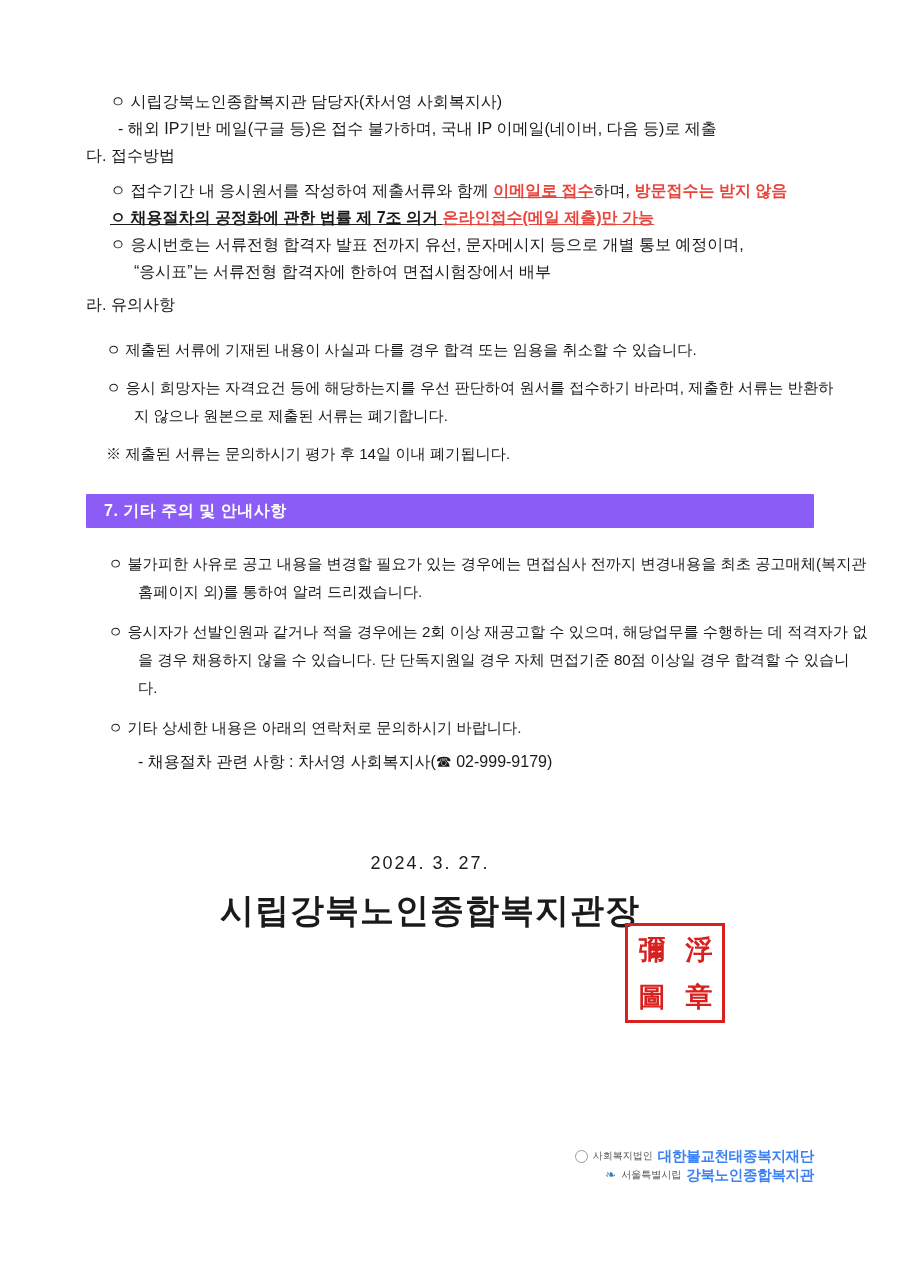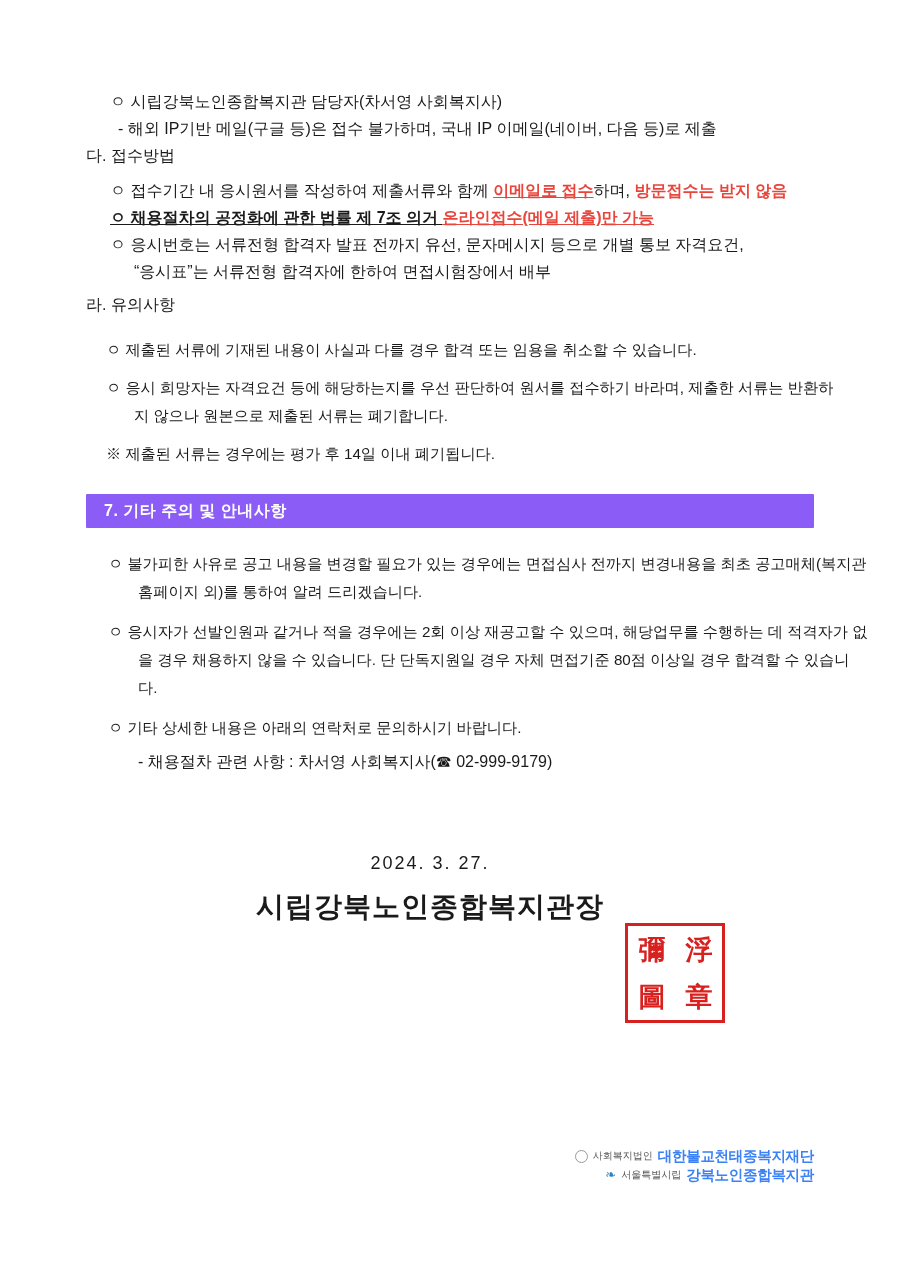--- a/index.html
+++ b/index.html
@@ -78,21 +78,21 @@
   .date-row {
     margin-top: 78px;
     text-align: center;
     font-size: 18px;
     letter-spacing: 2px;
     padding-right: 40px;
   }
   .org-row {
     margin-top: 14px;
     text-align: center;
-    font-size: 28px;
+    font-size: 34px;
     font-weight: bold;
     letter-spacing: 1px;
     position: relative;
     padding-right: 40px;
   }
 
   
   .seal {
     position: absolute;
     left: 625px;
@@ -172,30 +172,30 @@
   <div class="gap-s"></div>
 
   <div class="line ind-1">
     <span>ㅇ 접수기간 내 응시원서를 작성하여 제출서류와 함께 </span><span class="red-u">이메일로 접수</span><span>하며, </span><span class="red">방문접수는 받지 않음</span>
   </div>
 
   <div class="line ind-1">
     <span class="b u">ㅇ 채용절차의 공정화에 관한 법률 제 7조 의거 </span><span class="red-u">온라인접수(메일 제출)만 가능</span>
   </div>
 
-  <div class="line ind-1">ㅇ 응시번호는 서류전형 합격자 발표 전까지 유선, 문자메시지 등으로 개별 통보 자격요건,</div>
+  <div class="line ind-1">ㅇ 응시번호는 서류전형 합격자 발표 전까지 유선, 문자메시지 등으로 개별 통보 예정이며,</div>
   <div class="line ind-3">“응시표”는 서류전형 합격자에 한하여 면접시험장에서 배부</div>
 
   <div class="line ind-0" style="margin-top:6px">라. 유의사항</div>
 
   <div class="gap-s"></div>
 
   <div class="wrapline hang" style="width:700px; margin-top:10px">ㅇ 제출된 서류에 기재된 내용이 사실과 다를 경우 합격 또는 임용을 취소할 수 있습니다.</div>
   <div class="wrapline hang" style="width:700px; margin-top:10px">ㅇ 응시 희망자는 자격요건 등에 해당하는지를 우선 판단하여 원서를 접수하기 바라며, 제출한 서류는 반환하지 않으나 원본으로 제출된 서류는 폐기합니다.</div>
-  <div class="wrapline hang" style="width:700px; margin-top:10px">※ 제출된 서류는 경우에는 평가 후 14일 이내 폐기됩니다.</div>
+  <div class="wrapline hang" style="width:700px; margin-top:10px">※ 제출된 서류는 문의하시기 평가 후 14일 이내 폐기됩니다.</div>
 
   <div class="section-bar">
     <span>7. 기타 주의 및 안내사항</span>
   </div>
 
   <div style="margin-top:22px">
     <div class="wrapline hang2" style="width:730px">ㅇ 불가피한 사유로 공고 내용을 변경할 필요가 있는 경우에는 면접심사 전까지 변경내용을 최초 공고매체(복지관 홈페이지 외)를 통하여 알려 드리겠습니다.</div>
     <div class="wrapline hang2" style="width:730px; margin-top:12px">ㅇ 응시자가 선발인원과 같거나 적을 경우에는 2회 이상 재공고할 수 있으며, 해당업무를 수행하는 데 적격자가 없을 경우 채용하지 않을 수 있습니다. 단 단독지원일 경우 자체 면접기준 80점 이상일 경우 합격할 수 있습니다.</div>
     <div class="wrapline hang2" style="width:730px; margin-top:12px">ㅇ 기타 상세한 내용은 아래의 연락처로 문의하시기 바랍니다.</div>
     <div class="line" style="padding-left:52px; margin-top:6px">- 채용절차 관련 사항 : 차서영 사회복지사(☎ 02-999-9179)</div>

